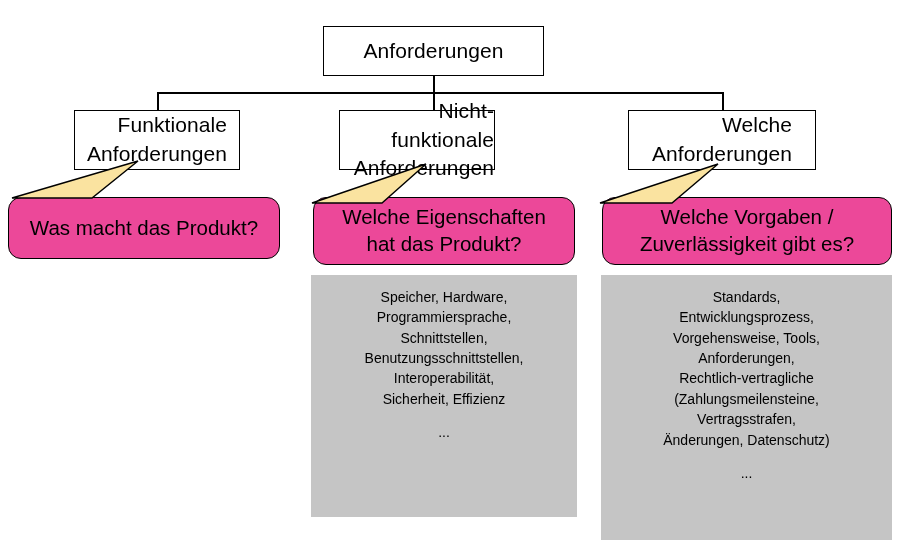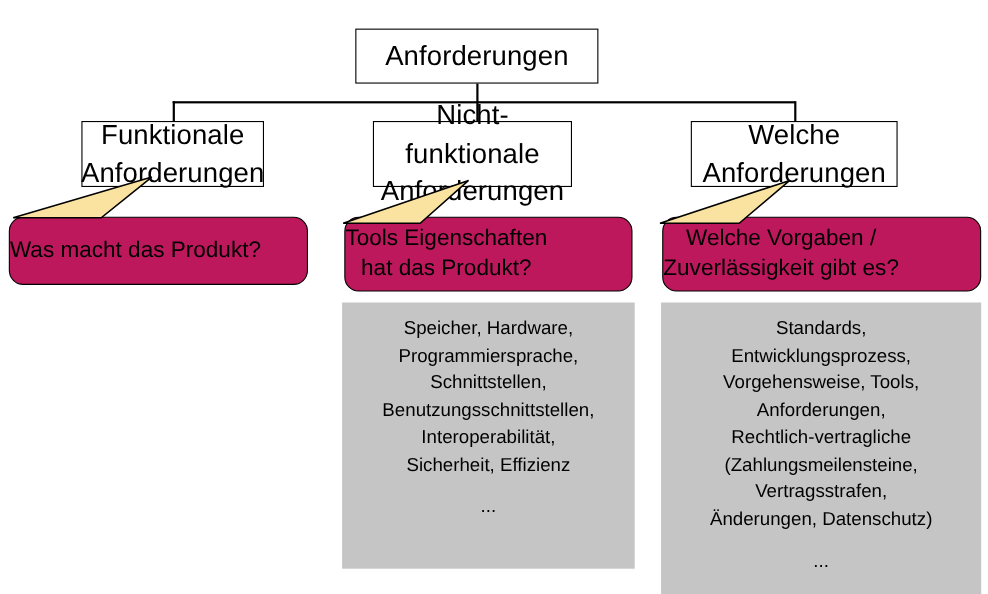--- a/index.html
+++ b/index.html
@@ -22,68 +22,68 @@
 
   
   .node {
     position: absolute;
     box-sizing: border-box;
     border: 1.6px solid #000000;
     background: #ffffff;
     display: flex;
     align-items: center;
     justify-content: center;
-    text-align: center;
-    font-size: 25px;
+    text-align: right;
+    font-size: 21px;
     line-height: 1.38;
     letter-spacing: .1px;
     z-index: 3;
   }
   .node span { display: block; }
 
   
   .line {
     position: absolute;
     background: #000000;
     z-index: 1;
   }
   .line.v { width: 1.7px; }
   .line.h { height: 1.7px; }
 
   
   .callout {
     position: absolute;
     box-sizing: border-box;
-    background: #be185d;
+    background: #ec4899;
     border: 1.4px solid #000000;
     border-radius: 13px;
     display: flex;
     align-items: center;
-    justify-content: flex-start;
+    justify-content: center;
     text-align: center;
     font-size: 20.5px;
     line-height: 1.30;
     z-index: 4;
   }
   .callout span { display: block; }
 
   
   .tail {
     position: absolute;
     z-index: 5;
     overflow: visible;
   }
 
   
   .greybox {
     position: absolute;
     box-sizing: border-box;
     background: #C5C5C5;
     border: none;
-    font-size: 17px;
+    font-size: 14px;
     line-height: 1.455;
     text-align: center;
     padding-top: 12px;
     z-index: 2;
   }
   .greybox .ln { display: block; white-space: nowrap; }
   .greybox .gap { display: block; height: 13px; }
 </style>
 </head>
 <body>
@@ -100,21 +100,21 @@
     <span>Anforderungen</span>
   </div>
 
   <div class="node" style="left:74px; top:110px; width:166px; height:60px;">
     <div>
       <span>Funktionale</span>
       <span>Anforderungen</span>
     </div>
   </div>
 
-  <div class="node" style="left:339px; top:110px; width:181px; height:60px;">
+  <div class="node" style="left:339px; top:110px; width:156px; height:60px;">
     <div>
       <span>Nicht-funktionale</span>
       <span>Anforderungen</span>
     </div>
   </div>
 
   <div class="node" style="left:628px; top:110px; width:188px; height:60px;">
     <div>
       <span>Welche</span>
       <span>Anforderungen</span>
@@ -134,21 +134,21 @@
   </svg>
 
   <div class="callout" style="left:8px; top:197px; width:272px; height:62px;">
     <div>
       <span>Was macht das Produkt?</span>
     </div>
   </div>
 
   <div class="callout" style="left:313px; top:197px; width:262px; height:68px;">
     <div>
-      <span>Tools Eigenschaften</span>
+      <span>Welche Eigenschaften</span>
       <span>hat das Produkt?</span>
     </div>
   </div>
 
   <div class="callout" style="left:602px; top:197px; width:290px; height:68px;">
     <div>
       <span>Welche Vorgaben /</span>
       <span>Zuverlässigkeit gibt es?</span>
     </div>
   </div>

